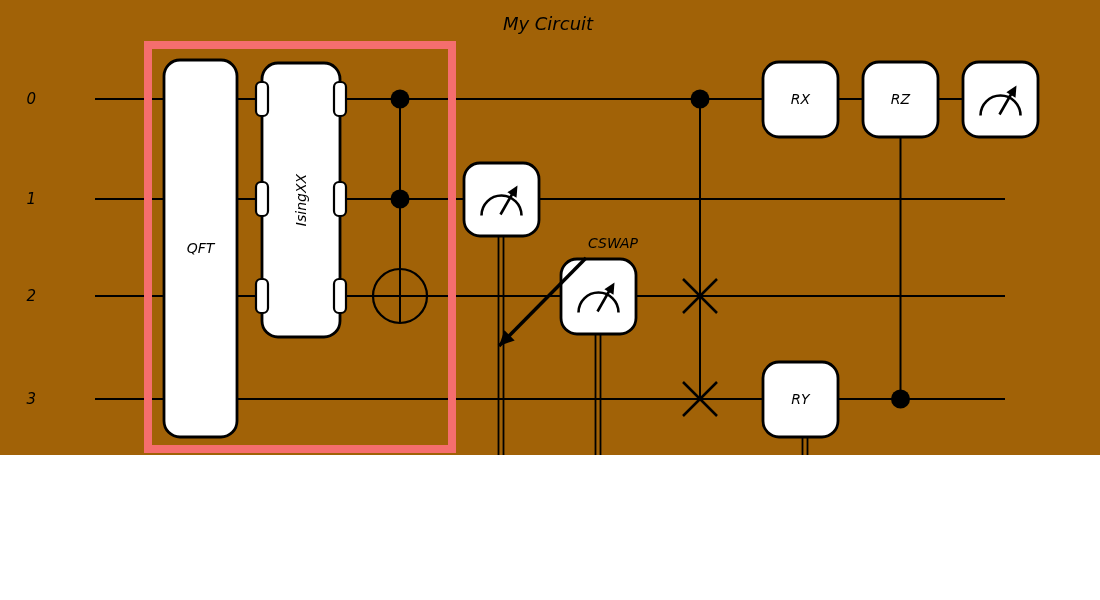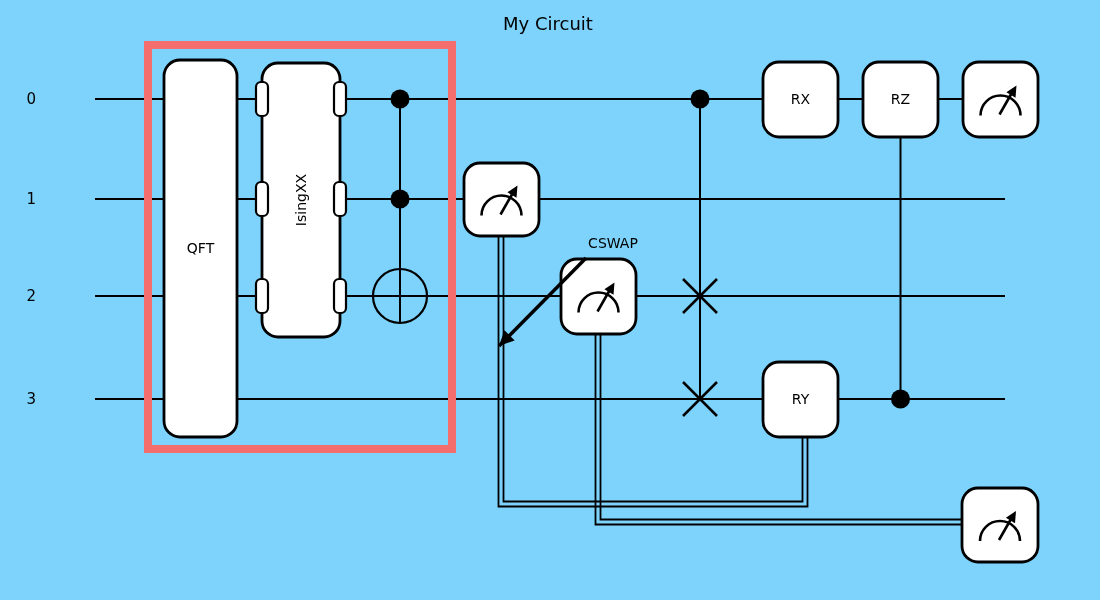--- a/index.html
+++ b/index.html
@@ -1,16 +1,16 @@
 <!DOCTYPE html>
 <html><head>
 <meta charset="utf-8">
 <style>
   html, body { margin:0; padding:0; background:#ffffff; }
-  #stage { width:1100px; height:600px; background:#7dd3fc; position:relative; overflow:hidden; }
+  #stage { width:1100px; height:455px; background:#a16207; position:relative; overflow:hidden;font-style:italic; }
   svg text { font-family:"DejaVu Sans","Liberation Sans",sans-serif; fill:#000000; }
   .title { font-size:18px; }
   .wire-label { font-size:15px; }
   .gate-label { font-size:14px; }
   .annot-label { font-size:14px; }
 </style>
 </head>
 <body>
 
 <div id="stage">

